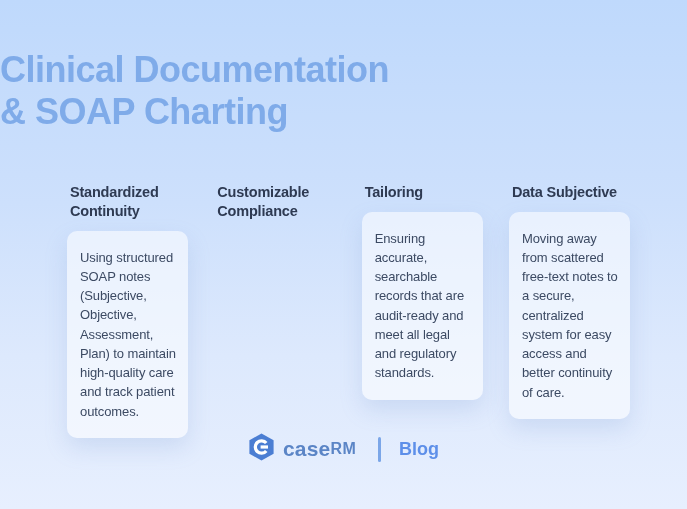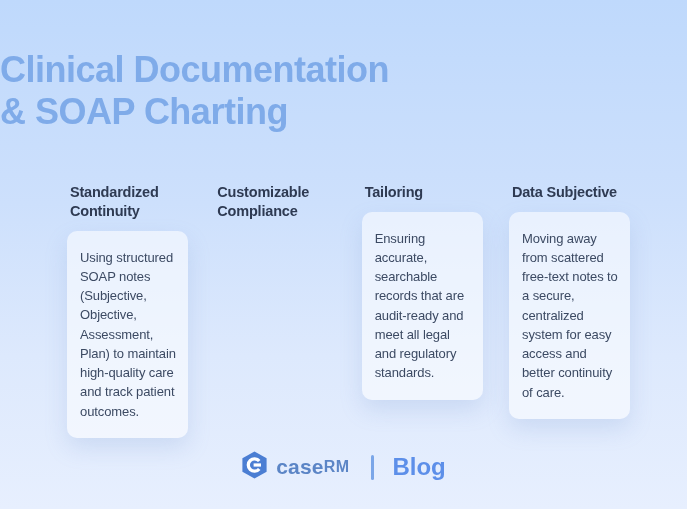--- a/index.html
+++ b/index.html
@@ -50,21 +50,21 @@
     color: #3c4a63;
     font-size: 13px;
     line-height: 1.48;
     letter-spacing: -0.1px;
     margin-left: 10px;
   }
   .footer {
     position: absolute;
     left: 0;
     right: 0;
-    bottom: 26px;
+    bottom: 44px;
     display: flex;
     align-items: center;
     justify-content: center;
   }
   .logo-icon { display: block; }
   .wordmark {
     margin-left: 8px;
     color: #5b85c6;
     font-weight: 700;
     letter-spacing: 0.2px;
@@ -75,21 +75,21 @@
   .wordmark .uc { font-size: 16px; letter-spacing: 0.4px; }
   .v-divider {
     width: 3px;
     height: 25px;
     background: #7ba6e8;
     border-radius: 2px;
     margin: 0 18px 0 22px;
   }
   .blog-label {
     color: #5d8fe9;
-    font-size: 24px;
+    font-size: 18px;
     font-weight: 700;
   }
 </style>
 </head>
 <body>
 
 <div class="canvas">
 
   <div class="title">
     <div>Clinical Documentation</div>

